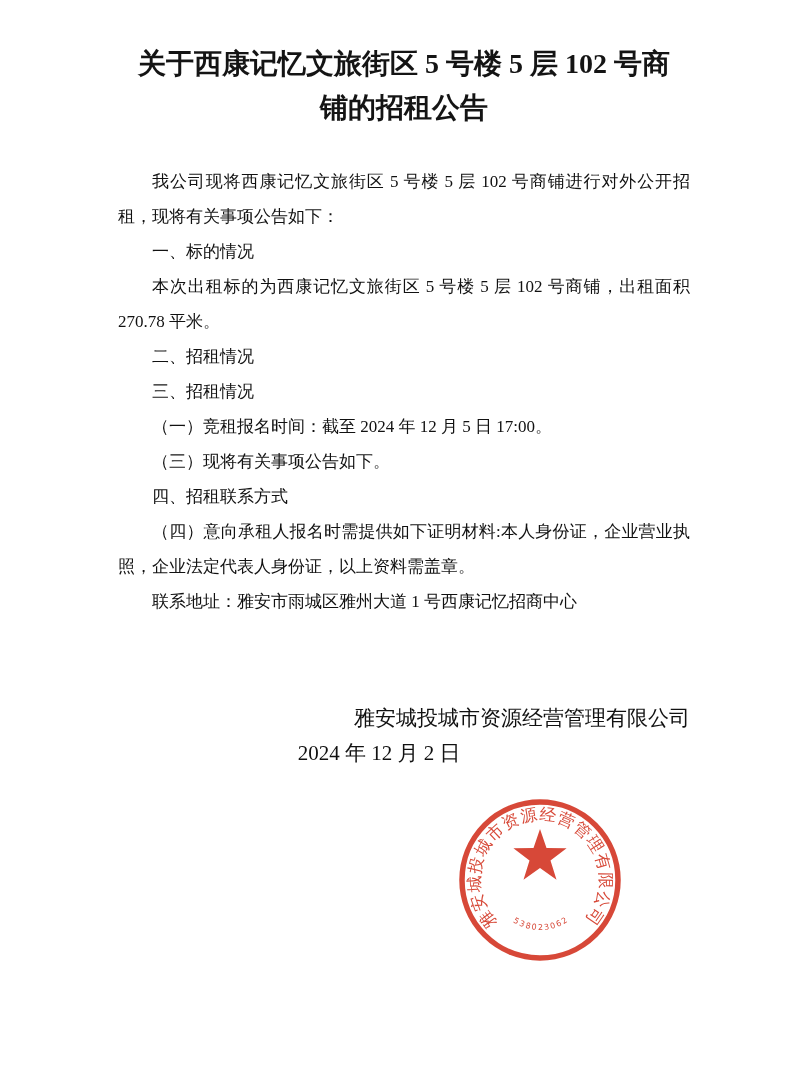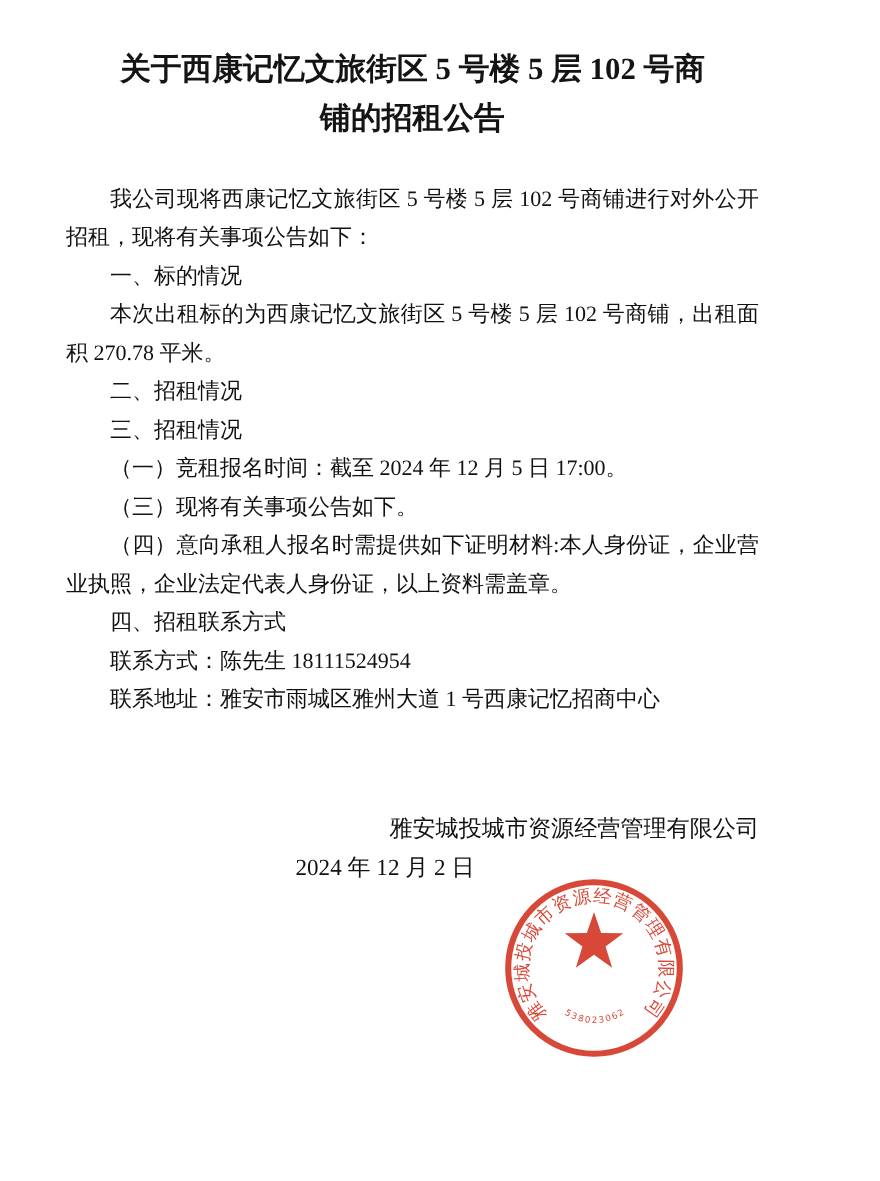--- a/index.html
+++ b/index.html
@@ -6,35 +6,35 @@
   html, body { margin: 0; padding: 0; }
   body {
     width: 800px; height: 1074px;
     background: var(--paper, #ffffff);
     font-family: "Liberation Serif", "DejaVu Serif", serif;
     color: var(--ink, #111111);
   }
   .page {
     position: relative;
     width: 800px; height: 1074px;
-    padding: 42px 110px 0 60px;
+    padding: 42px 110px 0 118px;
     background: var(--paper, #ffffff);
     overflow: hidden;
   }
   .title {
     margin: 0;
     font-size: 28px;
     line-height: 44px;
     font-weight: 700;
     text-align: center;
     color: var(--ink, #111111);
   }
   .doc-body {
     margin-top: 34px;
-    font-size: 20px;
+    font-size: 17px;
     line-height: 35px;
     text-align: justify;
     font-family: Liberation Serif, serif;
   }
   .para {
     margin: 0;
     text-indent: 2em;
   }
   .signature {
     margin-top: 82px;
@@ -81,23 +81,22 @@
   </h1>
 
   <div class="doc-body">
     <p class="para">我公司现将西康记忆文旅街区 5 号楼 5 层 102 号商铺进行对外公开招租，现将有关事项公告如下：</p>
     <p class="para">一、标的情况</p>
     <p class="para">本次出租标的为西康记忆文旅街区 5 号楼 5 层 102 号商铺，出租面积 270.78 平米。</p>
     <p class="para">二、招租情况</p>
     <p class="para">三、招租情况</p>
     <p class="para">（一）竞租报名时间：截至 2024 年 12 月 5 日 17:00。</p>
     <p class="para">（三）现将有关事项公告如下。</p>
+    <p class="para">四、招租联系方式</p>
     <p class="para">（四）意向承租人报名时需提供如下证明材料:本人身份证，企业营业执照，企业法定代表人身份证，以上资料需盖章。</p>
-    <p class="para">四、招租联系方式</p>
-    <p class="para">联系方式：陈先生 18111524954</p>
     <p class="para">联系地址：雅安市雨城区雅州大道 1 号西康记忆招商中心</p>
   </div>
 
   <div class="signature">
     <div class="sig-company">雅安城投城市资源经营管理有限公司</div>
     <div class="sig-date">2024 年 12 月 2 日</div>
   </div>
 
   <div class="seal" style="--seal-color: #d43a28;">
     <svg viewBox="0 0 200 200" width="200" height="200" aria-hidden="true">

